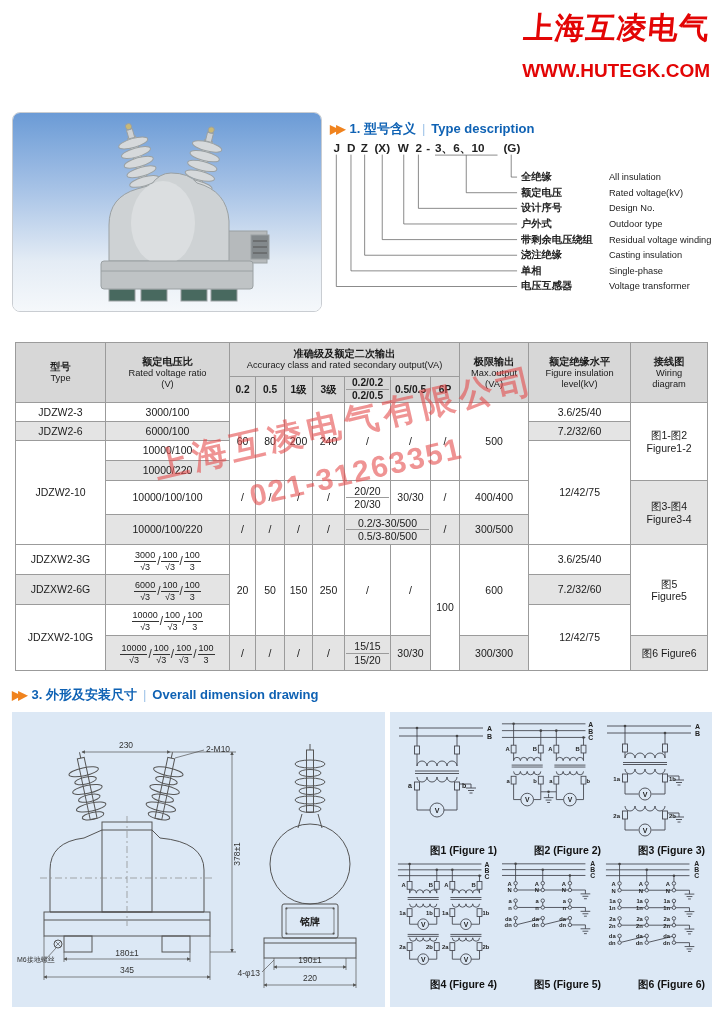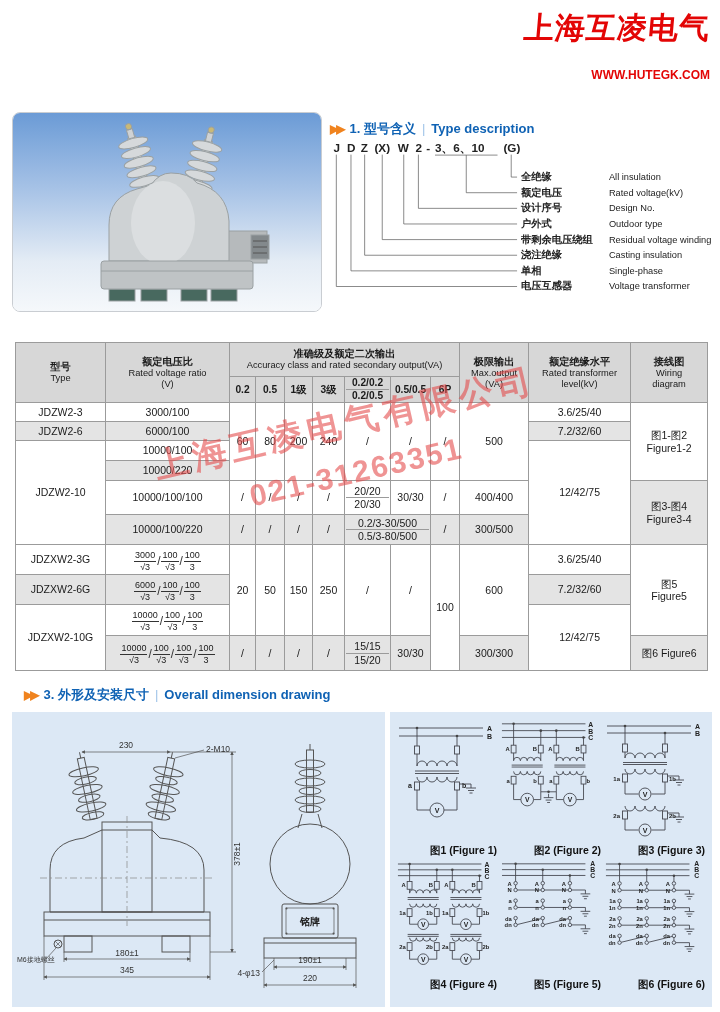--- a/index.html
+++ b/index.html
@@ -1,20 +1,20 @@
 <!DOCTYPE html>
 <html><head>
 <meta charset="utf-8">
 <style>
   html,body{margin:0;padding:0;background:#fff;font-family:"Liberation Sans",sans-serif;}
   #page{position:relative;width:720px;height:1012px;background:#fff;overflow:hidden;}
   
   .logo{position:absolute;top:8px;right:10px;text-align:right;}
   .logo .brand{font-size:30px;font-weight:bold;color:#e30505;transform:skewX(-5deg);letter-spacing:1px;}
-  .logo .site{font-size:12px;font-weight:bold;color:#e30505;margin-top:19px;}
+  .logo .site{font-size:19px;font-weight:bold;color:#e30505;margin-top:11px;}
   
   .titlebar{position:absolute;left:10px;top:62px;width:702px;height:40px;background:#1b6ab4;border-radius:10px 3px 3px 10px;color:#fff;box-sizing:border-box;padding:3px 14px;}
   .titlebar .l1{font-size:15px;font-weight:bold;line-height:1.25;}
   .titlebar .l2{font-size:13.5px;line-height:1.25;}
   
   .sec-head{position:absolute;font-size:13px;font-weight:bold;color:#0f62b4;white-space:nowrap;}
   .sec-head .arr{color:#f0831e;letter-spacing:-3px;margin-right:7px;font-size:12px;}
   .sec-head .sep{color:#9fc3e8;margin:0 6px;font-weight:normal;}
   
   .photo{position:absolute;left:12px;top:112px;width:308px;height:198px;border:1px solid #c9cdd2;border-radius:8px;overflow:hidden;}
@@ -205,21 +205,21 @@
             <div>准确级及额定二次输出</div>
             <div class="hen">Accuracy class and rated secondary output(VA)</div>
           </th>
         <th rowspan="2">
             <div>极限输出</div>
             <div class="hen">Max.output</div>
             <div class="hen">(VA)</div>
           </th>
         <th rowspan="2">
             <div>额定绝缘水平</div>
-            <div class="hen">Rated transformer</div>
+            <div class="hen">Figure insulation</div>
             <div class="hen">level(kV)</div>
           </th>
         <th rowspan="2">
             <div>接线图</div>
             <div class="hen">Wiring</div>
             <div class="hen">diagram</div>
           </th>
       </tr>
       <tr style="height:26px">
         <th>0.2</th>
@@ -403,21 +403,21 @@
           <td class="g">图6 Figure6</td>
         </tr>
       </tbody>
   </table>
 
   <div class="wm">
     <div class="w1">上海互凌电气有限公司</div>
     <div class="w2">021-31263351</div>
   </div>
 
-  <div class="sec-head" style="left:24px;top:686px;text-align:center;">
+  <div class="sec-head" style="left:12px;top:686px;text-align:center;">
     <span class="arr">▶▶</span><span>3.</span>&nbsp;<span>外形及安装尺寸</span><span class="sep">|</span><span>Overall dimension drawing</span>
   </div>
   <div class="sec-head" style="left:390px;top:722px;padding-left:44px;">
     <span class="arr">▶▶</span><span>4.</span>&nbsp;<span>接线图</span><span class="sep">|</span><span>Wiring diagram</span>
   </div>
 
   <div class="panel" id="panel-dim">
     <svg id="svg-dim" width="373" height="295" viewBox="0 0 373 295">
 
       <use href="#bsh" transform="translate(70,52) rotate(-12)"></use>

